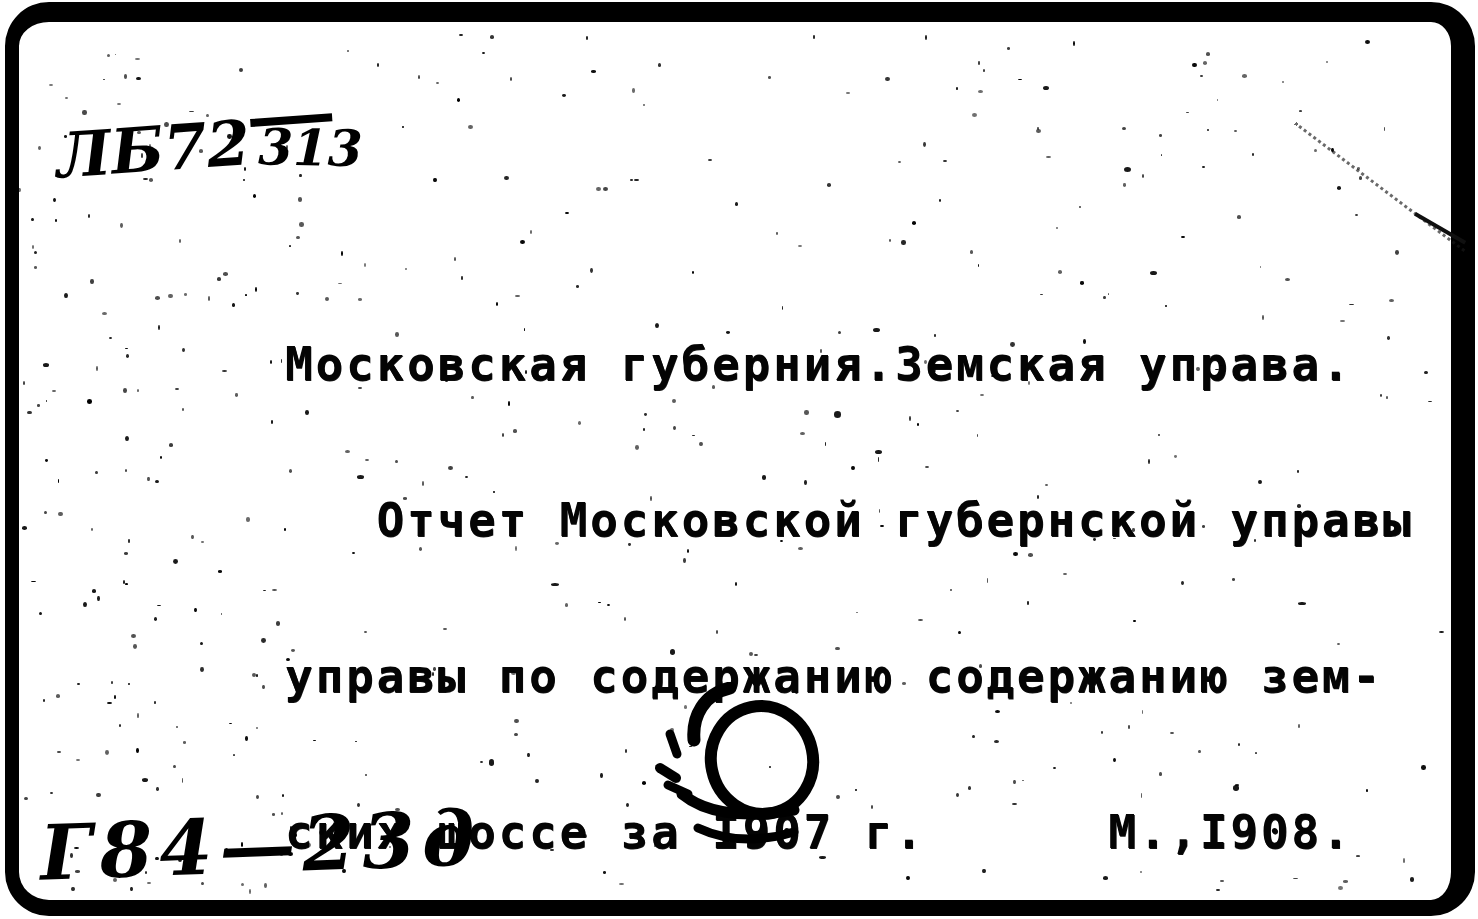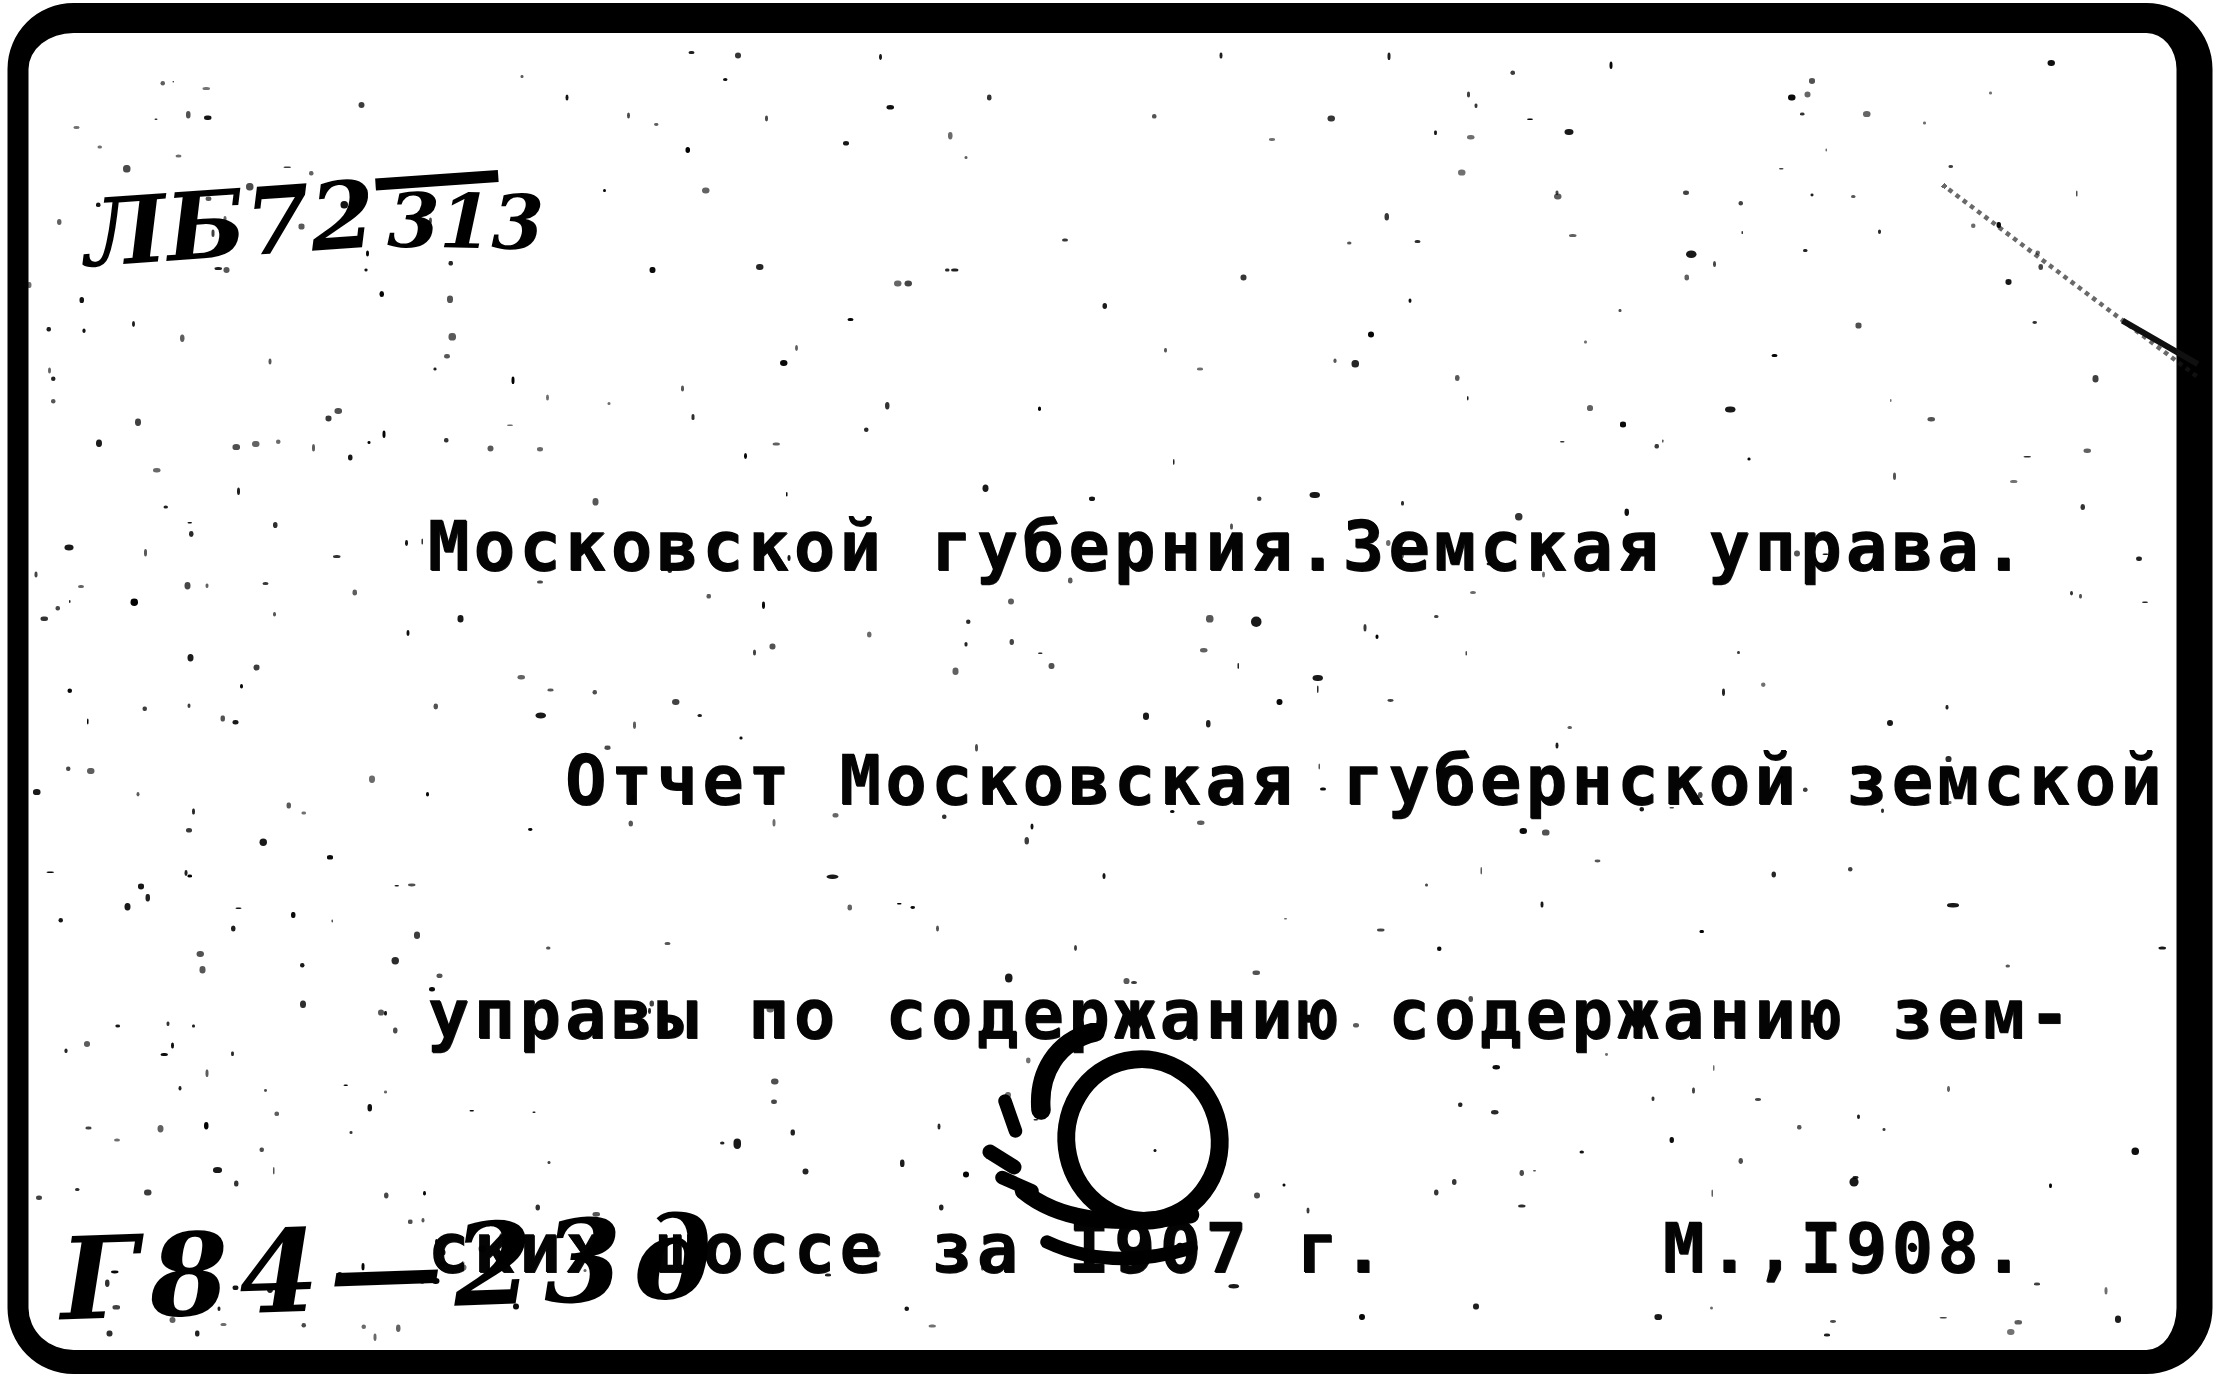--- a/index.html
+++ b/index.html
@@ -64,22 +64,22 @@
 
   <div class="callnum-top">
     <span>ЛБ72</span>
     <span class="frac">
       <span class="frac-bar"></span>
       <span class="frac-den">313</span>
     </span>
   </div>
 
   <div class="typed">
-    <div>Московской губерния.Земская управа.</div>
-    <div>   Отчет Московская губернской земской</div>
+    <div>Московская губерния.Земская управа.</div>
+    <div>   Отчет Московской губернской управы</div>
     <div>управы по содержанию содержанию зем-</div>
     <div>ских шоссе за I907 г.      М.,I908.</div>
     
     
     
   </div>
 
   <svg class="stamp" width="235" height="185" viewBox="0 0 235 185">
     <ellipse cx="120" cy="78" rx="51" ry="54" fill="none" stroke="#000" stroke-width="12" transform="rotate(-12 120 78)"></ellipse>
     <path d="M88,6 C62,12 50,34 52,58" fill="none" stroke="#000" stroke-width="13" stroke-linecap="round"></path>

